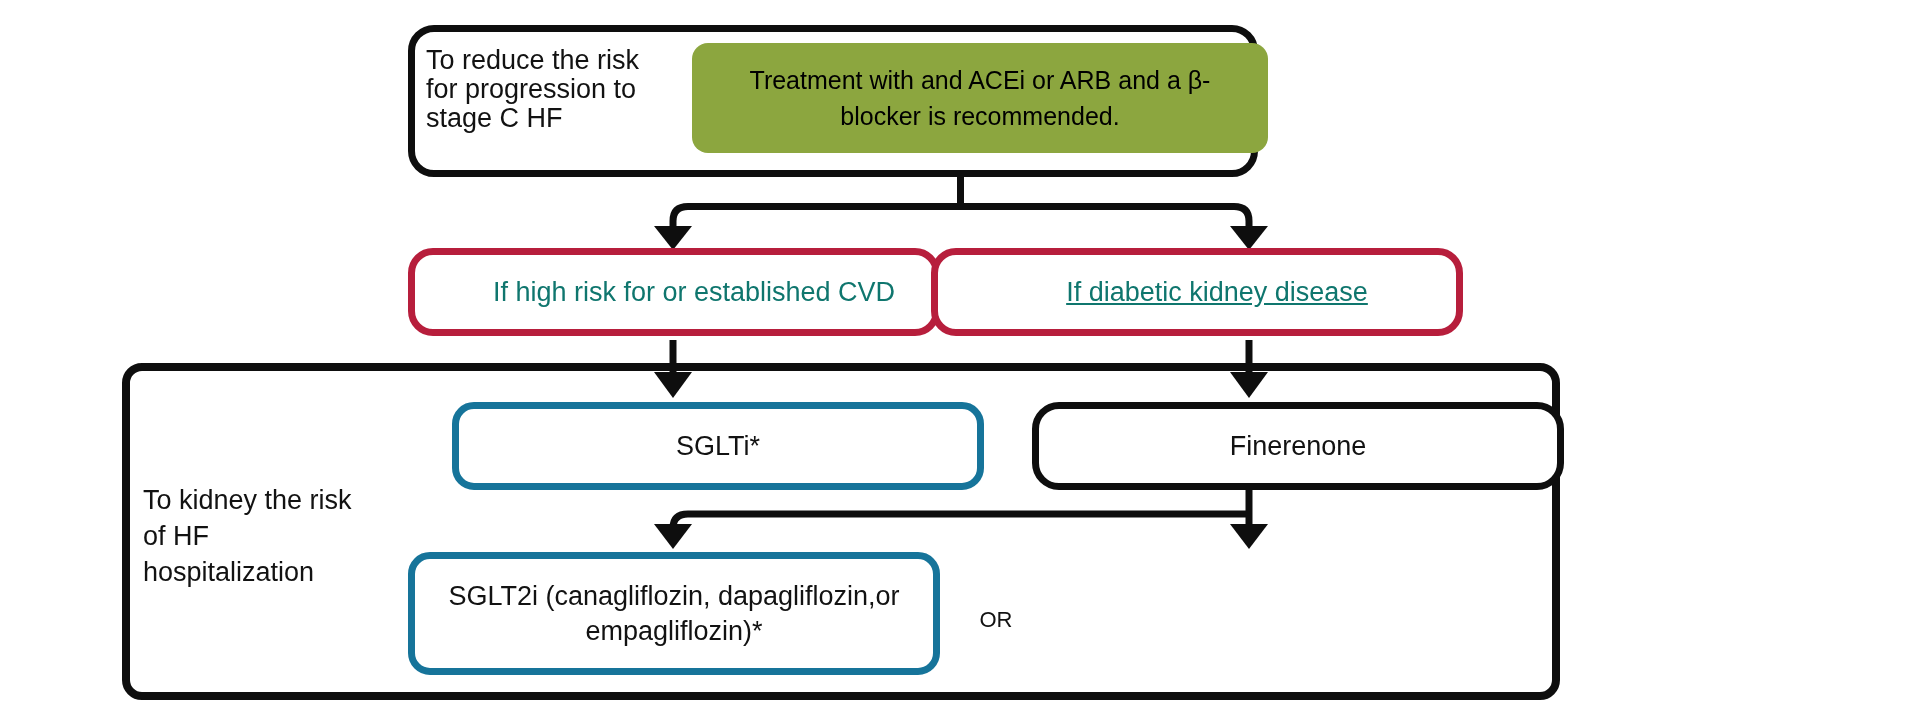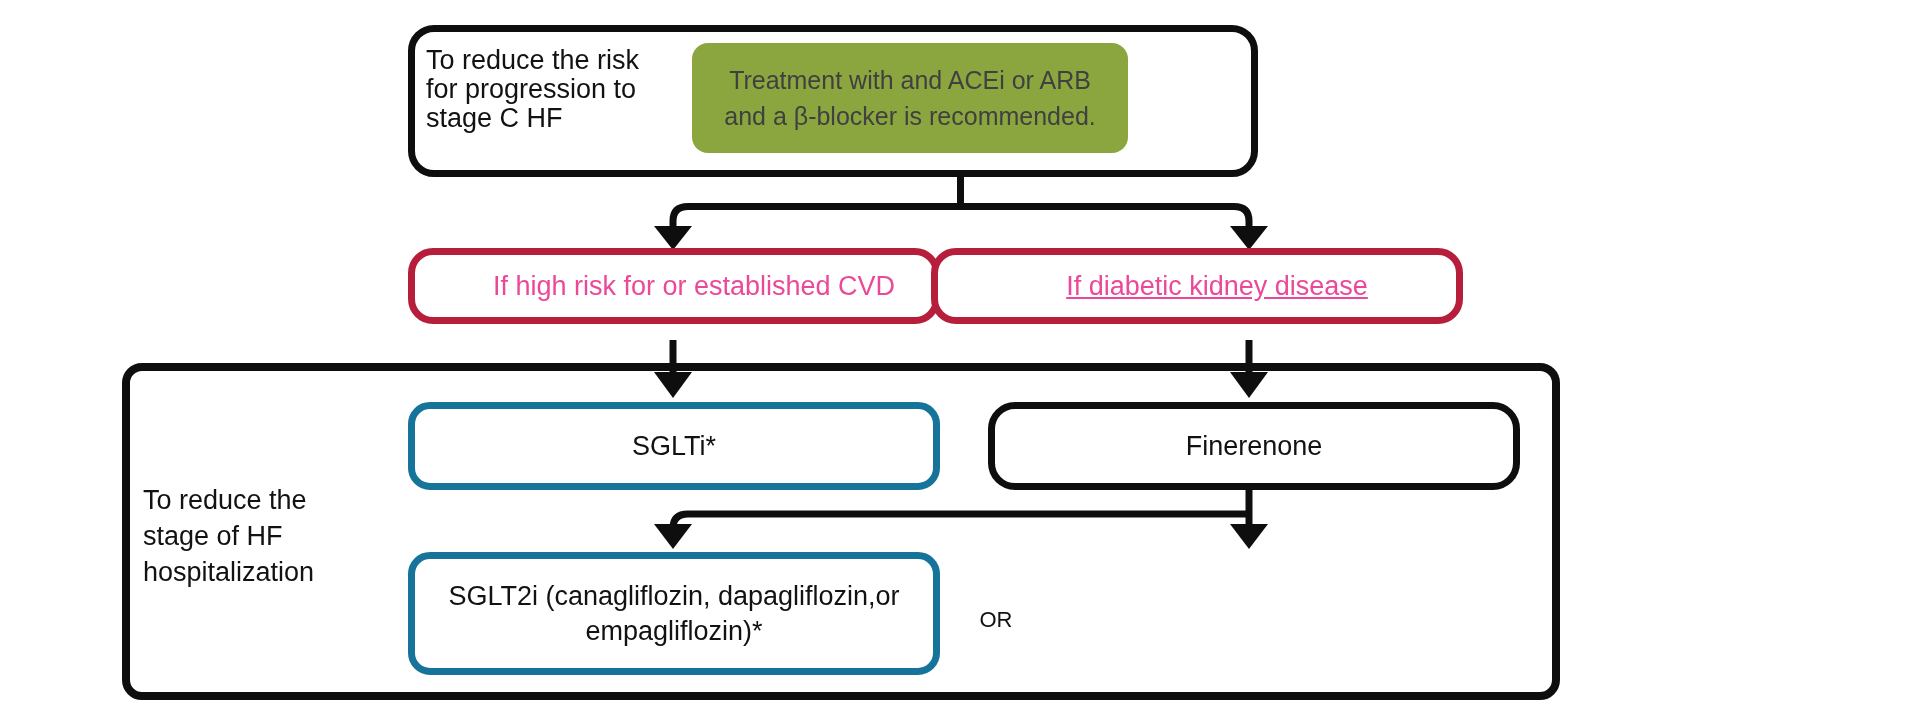--- a/index.html
+++ b/index.html
@@ -17,51 +17,51 @@
     color: #111111;
   }
   .abs { position: absolute; box-sizing: border-box; }
 
   
   .topbox {
     left: 408px; top: 25px; width: 850px; height: 152px;
     border: 7px solid #0e0e0e; border-radius: 26px; background: #ffffff;
   }
   .greenbox {
-    left: 692px; top: 43px; width: 436px; height: 110px;
+    left: 692px; top: 43px; width: 576px; height: 110px;
     background: #8ca63f; border-radius: 16px;
     display: flex; align-items: center; justify-content: center; text-align: center;
-    color: #404040; font-size: 25px; line-height: 36px; padding: 0 20px;
+    color: #000000; font-size: 25px; line-height: 36px; padding: 0 20px;
   }
   .stage-label {
     left: 426px; top: 46px; width: 252px;
     font-size: 27px; line-height: 29px; color: #121212;
   }
   .redbox {
-    top: 248px; width: 532px; height: 76px;
+    top: 248px; width: 532px; height: 88px;
     border: 7px solid #b71e3c; border-radius: 25px; background: #ffffff;
     display: flex; align-items: center; justify-content: center; text-align: center;
-    font-size: 27px; color: #ec4899; padding-left: 40px;
+    font-size: 27px; color: #0f766e; padding-left: 40px;
   }
   .red-left  { left: 408px; }
   .red-right { left: 931px; text-decoration: underline; }
 
   .outerbox {
     left: 122px; top: 363px; width: 1438px; height: 337px;
     border: 8px solid #0e0e0e; border-radius: 20px; background: transparent;
   }
   .hosp-label {
     left: 143px; top: 482px; width: 225px;
     font-size: 27px; line-height: 36px; color: #121212;
   }
   .row2box {
     top: 402px; width: 532px; height: 88px;
     border-radius: 22px; background: #ffffff;
     display: flex; align-items: center; justify-content: center; text-align: center;
-    font-size: 27px; color: #121212;
+    font-size: 27px; color: #121212; margin-left: 44px;
   }
   .tealborder  { border: 7px solid #16749a; }
   .blackborder { border: 7px solid #0e0e0e; }
   .col-left  { left: 408px; }
   .col-right { left: 988px; border-radius: 27px; }
   .row3box {
     top: 552px; width: 532px; height: 123px;
     border: 7px solid #16749a; border-radius: 22px; background: #ffffff;
     display: flex; align-items: center; justify-content: center; text-align: center;
     font-size: 27px; line-height: 35px; color: #121212; padding: 0 6px;
@@ -109,21 +109,21 @@
   </div>
 
   <div class="abs redbox red-left">
     <span>If high risk for or established CVD</span>
   </div>
   <div class="abs redbox red-right">
     <span>If diabetic kidney disease</span>
   </div>
 
   <div class="abs outerbox"></div>
-  <div class="abs hosp-label">To reduce the stage of HF hospitalization</div>
+  <div class="abs hosp-label">To kidney the risk of HF hospitalization</div>
 
   <div class="abs row2box tealborder col-left">
     <span>SGLTi*</span>
   </div>
   <div class="abs row2box blackborder col-right">
     <span>Finerenone</span>
   </div>
 
   <div class="abs row3box col-left">
     <span>SGLT2i (canagliflozin, dapagliflozin,or empagliflozin)*</span>

